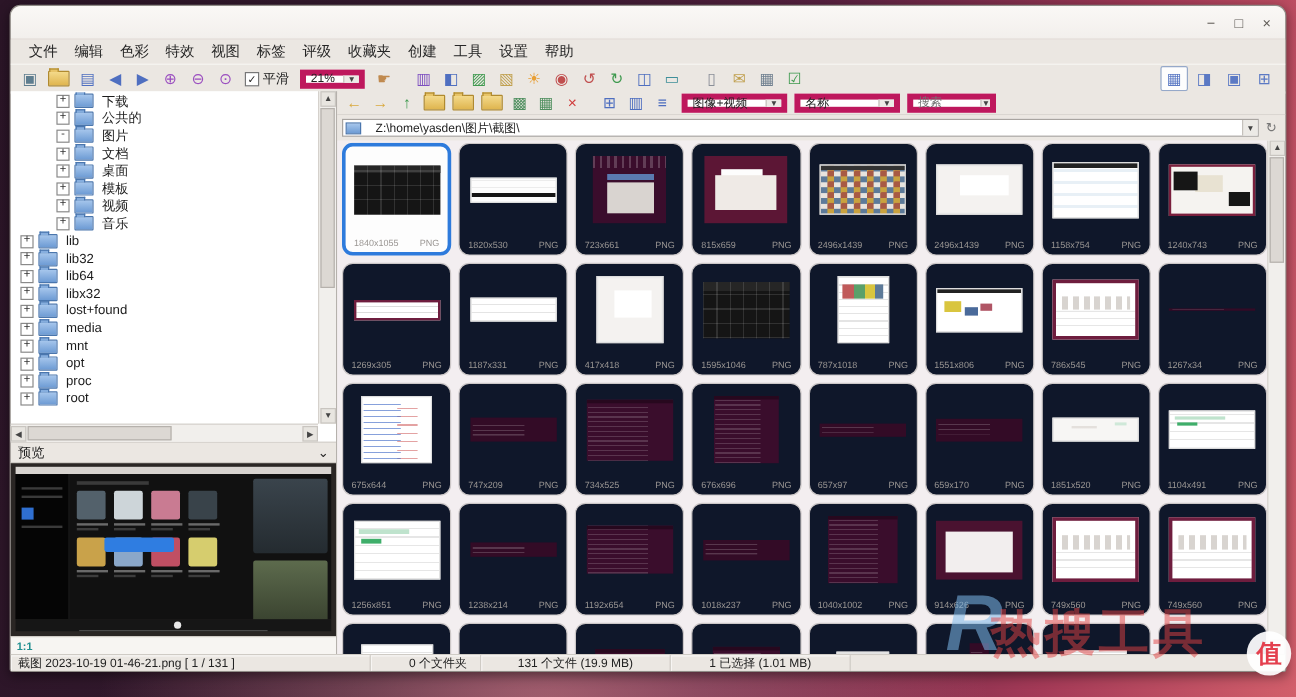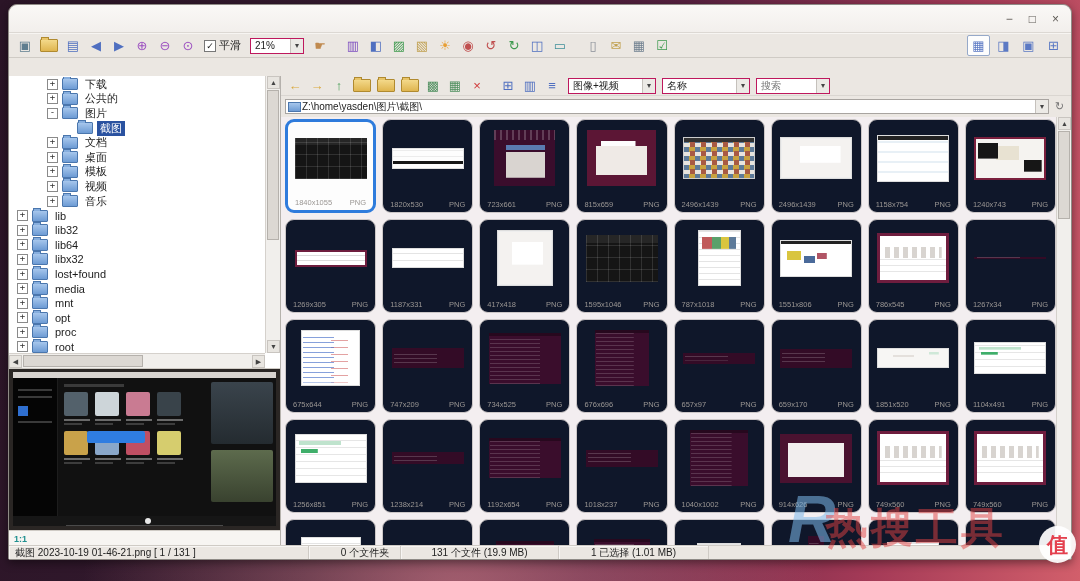--- a/index.html
+++ b/index.html
@@ -22,21 +22,21 @@
   .menu-item{padding:0 7px;}
   
   .toolbar{height:23px;border-top:1px solid #f7f5f2;border-bottom:1px solid #cfcbc5;
     display:flex;align-items:center;padding:0 6px;gap:3px;background:#ebe7e2;}
   .tb-icon{width:20px;height:18px;display:flex;align-items:center;justify-content:center;font-size:13px;line-height:1;}
   .tb-sep{width:7px;height:1px;}
   .folder-ic{width:16px;height:11px;background:linear-gradient(#f3d98a,#dfb54f);border:1px solid #b08a2f;border-radius:1px;position:relative;margin:0 2px;}
   .folder-ic::before{content:"";position:absolute;top:-3px;left:0;width:6px;height:2px;background:#e8c468;border:1px solid #b08a2f;border-bottom:none;}
   .tb-check{display:flex;align-items:center;gap:3px;font-size:11px;color:#222;margin:0 3px;}
   .chk-box{width:10px;height:10px;border:1px solid #777;background:#fff;font-size:9px;line-height:10px;text-align:center;color:#222;}
-  .combo{height:16px;background:#fff;border:1px solid #be185d;display:flex;align-items:center;font-size:10px;color:#222;box-sizing:border-box;}
+  .combo{height:16px;background:#fff;border:5px solid #be185d;display:flex;align-items:center;font-size:10px;color:#222;box-sizing:border-box;}
   .zoom-combo{width:54px;margin:0 3px;}
   .combo-val{flex:1;padding-left:4px;white-space:nowrap;overflow:hidden;}
   .combo-arr{width:12px;height:100%;border-left:1px solid #c5c1bc;background:#eceae6;display:flex;align-items:center;justify-content:center;font-size:8px;color:#444;}
   .tb-right{margin-left:auto;display:flex;gap:2px;}
   .vb{width:21px;height:19px;display:flex;align-items:center;justify-content:center;font-size:13px;color:#5b79c4;border:1px solid transparent;}
   .vb.sel{background:#fdfdfd;border:1px solid #96a9c9;border-radius:2px;}
   
   .main{position:absolute;top:71px;bottom:13px;left:0;right:0;display:flex;}
   .left{width:272px;display:flex;flex-direction:column;border-right:1px solid #b5b1ac;box-sizing:border-box;}
   .tree-wrap{height:292px;position:relative;background:#fff;border-bottom:1px solid #cfcbc5;}
@@ -77,21 +77,21 @@
   .pv-tip{position:absolute;left:78px;top:62px;width:58px;height:12px;background:#2f7de1;border-radius:2px;}
   .info-bar{height:15px;background:#f7f5f2;border-top:1px solid #cfcbc5;display:flex;align-items:center;gap:6px;font-size:9px;color:#222;padding:0 5px;white-space:nowrap;overflow:hidden;}
   .teal{color:#1f8f8f;font-weight:bold;}
   
   .right{flex:1;display:flex;flex-direction:column;min-width:0;}
   .navbar{height:19px;display:flex;align-items:center;gap:2px;padding:0 4px;border-bottom:1px solid #dad6d1;background:#ebe7e2;}
   .nav-combo{width:88px;margin-left:4px;}
   .search-wrap{width:74px;margin-left:4px;}
   .search-wrap input{flex:1;border:none;outline:none;font-size:10px;width:50px;padding-left:4px;color:#333;background:transparent;font-family:inherit;}
   .addressbar{height:19px;display:flex;align-items:center;gap:3px;padding:1px 4px;background:#ebe7e2;}
-  .addr{flex:1;height:15px;background:#fff;border:1px solid #a8a4a0;display:flex;align-items:center;font-size:10px;color:#222;gap:1px;box-sizing:border-box;}
+  .addr{flex:1;height:15px;background:#fff;border:1px solid #a8a4a0;display:flex;align-items:center;font-size:10px;color:#222;gap:12px;box-sizing:border-box;}
   .addr .mini-folder{width:11px;height:8px;background:linear-gradient(#a6c6ec,#6d9bd4);border:1px solid #4a76ad;margin-left:2px;flex:none;}
   .addr-path{flex:1;white-space:nowrap;overflow:hidden;}
   .addr-ic{width:15px;height:14px;display:flex;align-items:center;justify-content:center;color:#777;font-size:11px;}
   .thumbs{flex:1;position:relative;background:#f3eef0;overflow:hidden;}
   .grid{position:absolute;left:4px;right:15px;top:2px;bottom:0;display:grid;grid-template-columns:repeat(8,1fr);gap:6px;align-content:start;overflow:hidden;}
   .card{height:94px;background:#0f172a;border:1px solid #ccc7c7;border-radius:9px;position:relative;display:flex;align-items:center;justify-content:center;padding-bottom:16px;box-sizing:border-box;}
   .card.sel{border:3px solid #2e7bdc;background:#fdfdfd;}
   .tlabel{position:absolute;bottom:3px;left:7px;right:7px;display:flex;justify-content:space-between;font-size:7.5px;color:#9a9693;}
   .timg{box-sizing:border-box;}
   .tvscroll{position:absolute;right:0;top:0;bottom:0;width:15px;background:#f1efec;border-left:1px solid #d5d1cc;box-sizing:border-box;}
@@ -132,20 +132,34 @@
 <body>
 
 <div class="window">
   <div class="titlebar">
     <span class="win-controls">
       <span>−</span>
       <span>□</span>
       <span>×</span>
     </span>
   </div>
+  <div class="menubar" id="menubar">
+      <span class="menu-item">文件</span>
+      <span class="menu-item">编辑</span>
+      <span class="menu-item">色彩</span>
+      <span class="menu-item">特效</span>
+      <span class="menu-item">视图</span>
+      <span class="menu-item">标签</span>
+      <span class="menu-item">评级</span>
+      <span class="menu-item">收藏夹</span>
+      <span class="menu-item">创建</span>
+      <span class="menu-item">工具</span>
+      <span class="menu-item">设置</span>
+      <span class="menu-item">帮助</span>
+    </div>
   <div class="toolbar" id="toolbar-main">
       <span class="tb-icon" style="color: rgb(94, 125, 143);">▣</span>
       <span class="folder-ic"></span>
       <span class="tb-icon" style="color: rgb(79, 111, 192);">▤</span>
       <span class="tb-icon" style="color: rgb(79, 111, 192);">◀</span>
       <span class="tb-icon" style="color: rgb(79, 111, 192);">▶</span>
       <span class="tb-icon" style="color: rgb(155, 79, 192);">⊕</span>
       <span class="tb-icon" style="color: rgb(155, 79, 192);">⊖</span>
       <span class="tb-icon" style="color: rgb(155, 79, 192);">⊙</span>
       <span class="tb-check">
@@ -193,24 +207,20 @@
             <div class="tree-row" style="padding-left: 38px;">
               <span class="expander">+</span>
               <span class="tfolder"></span>
               <span class="tree-label">公共的</span>
             </div>
             <div class="tree-row" style="padding-left: 38px;">
               <span class="expander">-</span>
               <span class="tfolder"></span>
               <span class="tree-label">图片</span>
             </div>
-            <div class="tree-row sel" style="padding-left: 68px;">
-              <span class="tfolder"></span>
-              <span class="tree-label">截图</span>
-            </div>
             <div class="tree-row" style="padding-left: 38px;">
               <span class="expander">+</span>
               <span class="tfolder"></span>
               <span class="tree-label">文档</span>
             </div>
             <div class="tree-row" style="padding-left: 38px;">
               <span class="expander">+</span>
               <span class="tfolder"></span>
               <span class="tree-label">桌面</span>
             </div>
@@ -283,20 +293,24 @@
         <div class="vscroll">
           <div class="sc-arrow" style="top:0;left:1px;">▲</div>
           <div class="sc-thumb" style="top:14px;left:1px;right:1px;height:150px;"></div>
           <div class="sc-arrow" style="bottom:0;left:1px;">▼</div>
         </div>
         <div class="hscroll">
           <div class="sc-arrow" style="left:0;top:1px;">◀</div>
           <div class="sc-thumb" style="left:14px;top:1px;bottom:1px;width:120px;"></div>
           <div class="sc-arrow" style="right:0;top:1px;">▶</div>
         </div>
+      </div>
+      <div class="preview-header">
+        <span>预览</span>
+        <span>⌄</span>
       </div>
       <div class="preview-box">
         <div class="pv-top"></div>
         <div class="pv-body">
           <div class="pv-side">
               <i></i>
               <i></i>
               <i class="b"></i>
               <i></i>
             </div>

